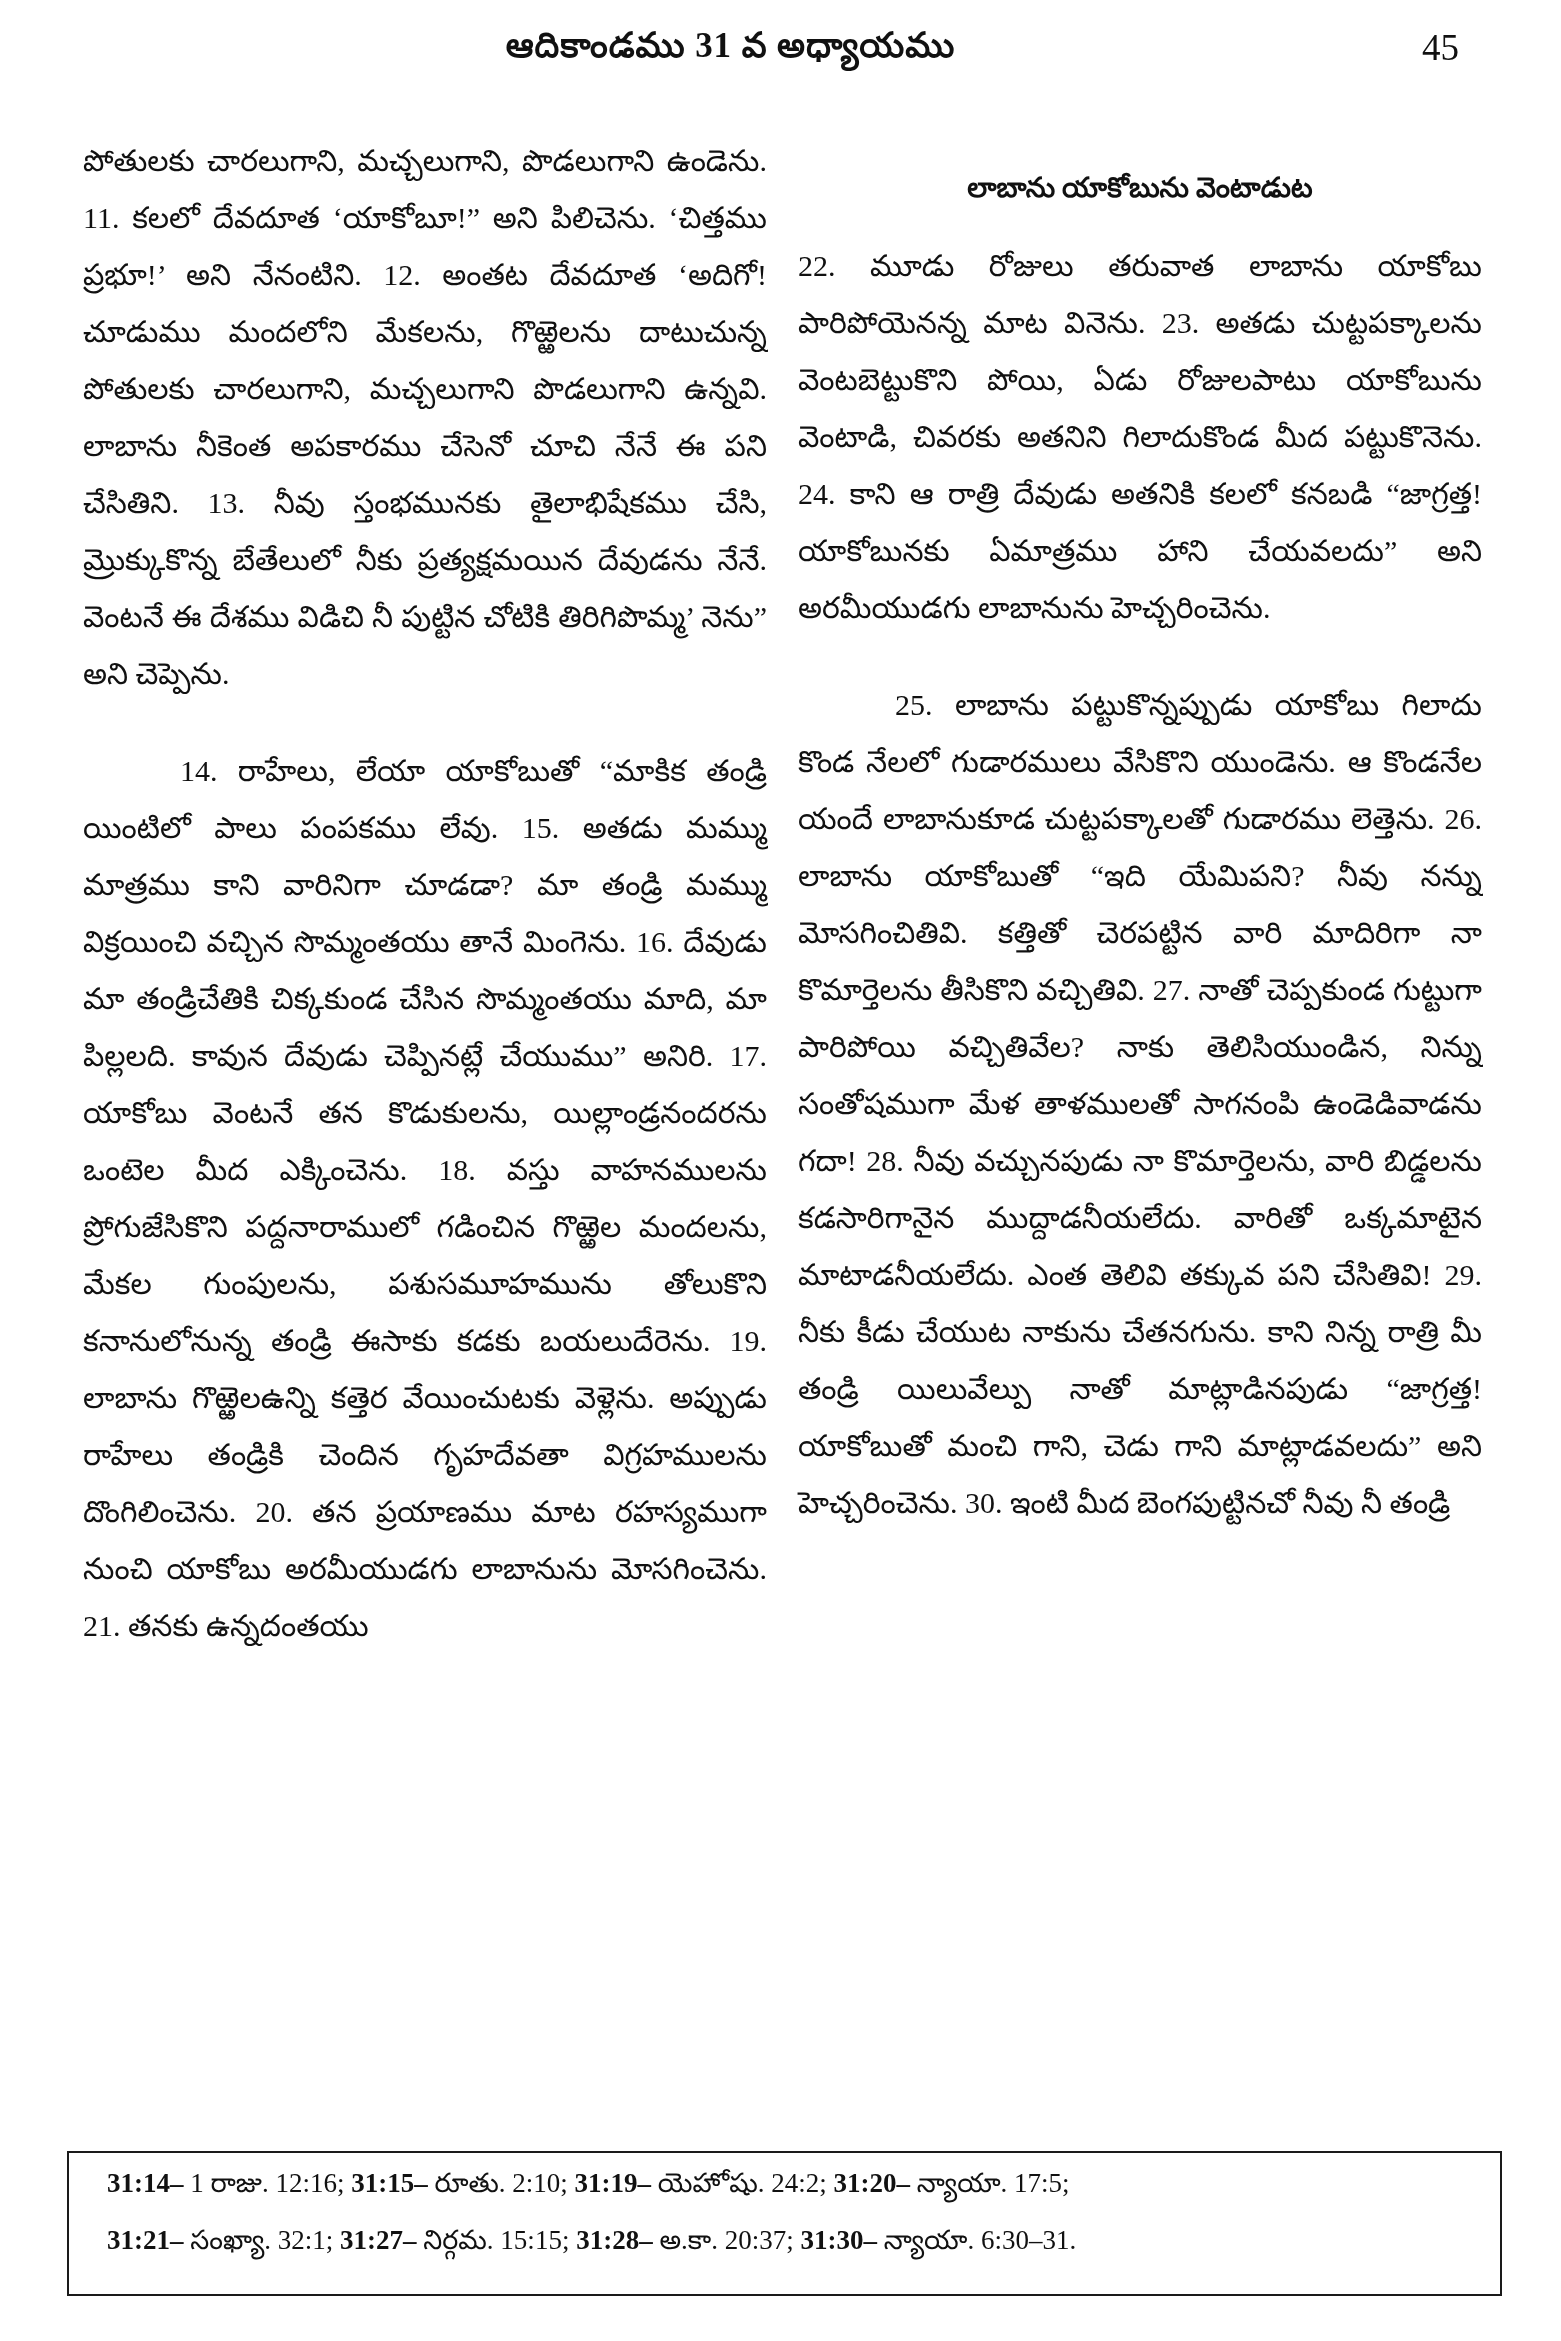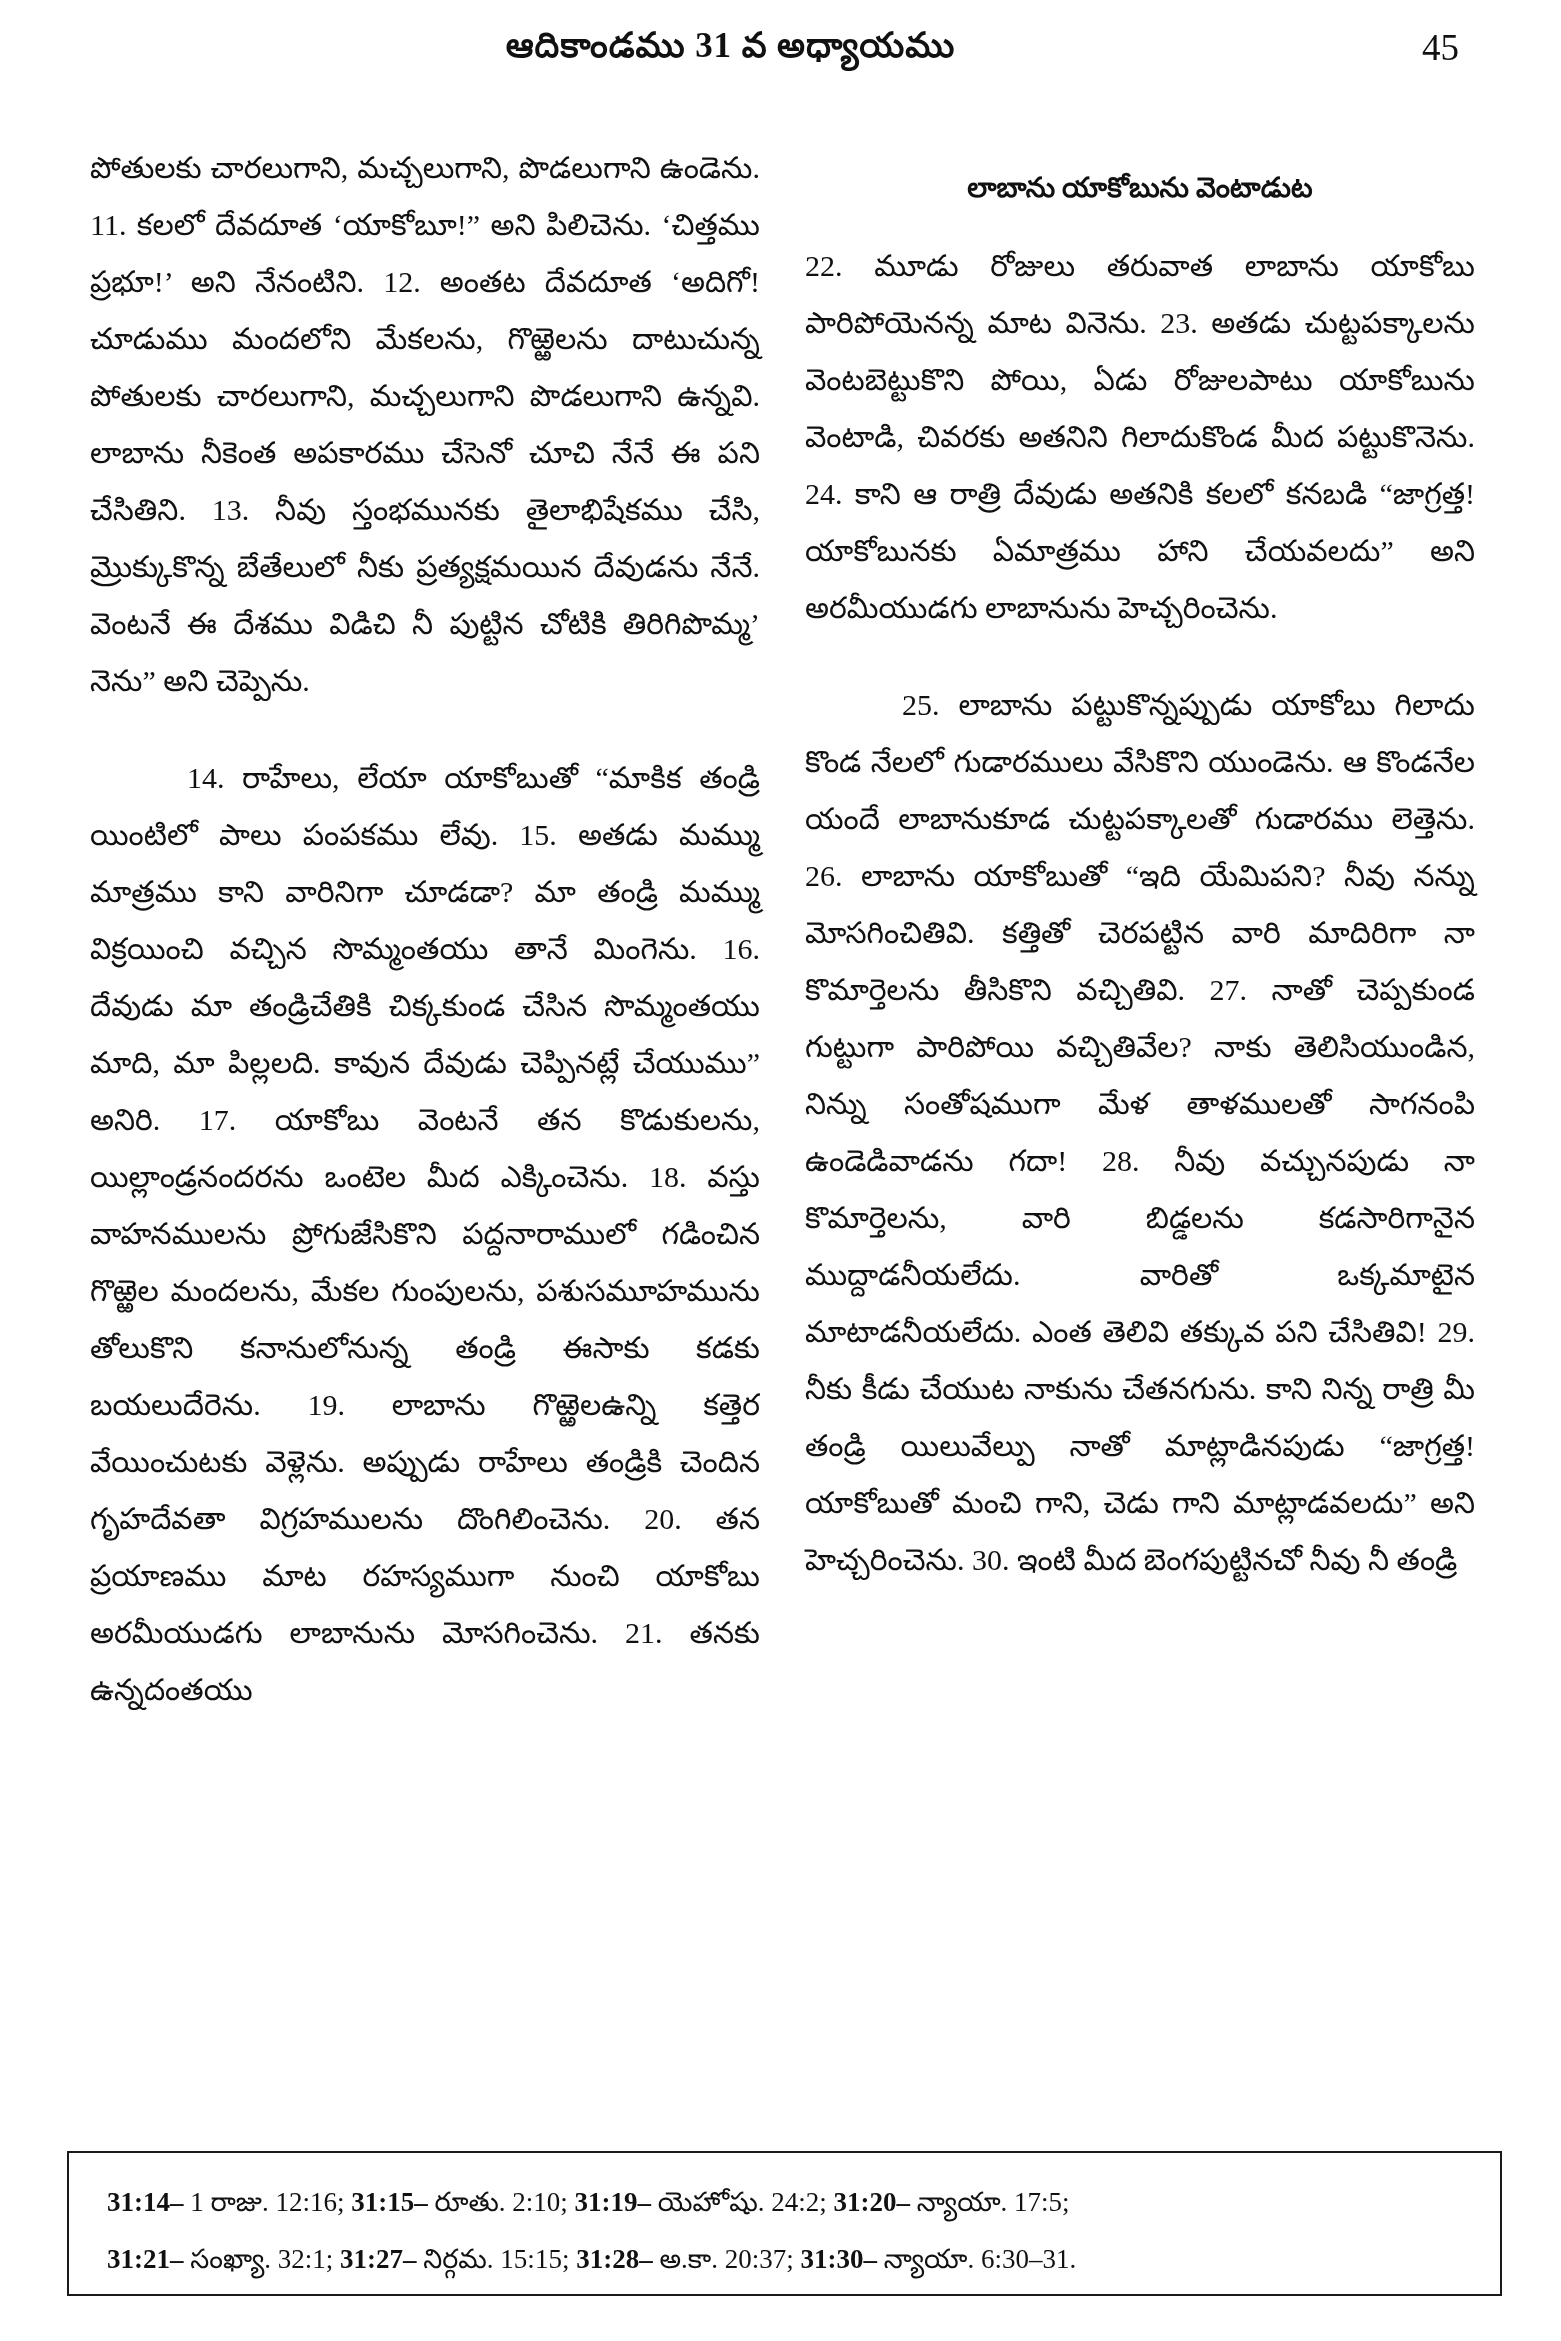--- a/index.html
+++ b/index.html
@@ -57,21 +57,21 @@
   }
   .col {
     width: 686px;
     height: 100%;
     overflow: hidden;
     text-align: justify;
     font-size: 30px;
     line-height: 57px;
   }
   .col p {
-    margin: 8px;
+    margin: 1px;
     padding: 0;
   }
   .col p.indent {
     text-indent: 97px;
     margin-top: 40px;
   }
   .sect-heading {
     text-align: center;
     font-weight: 700;
     font-size: 28px;
@@ -80,21 +80,21 @@
   }
   
   .footnotes {
     position: absolute;
     left: 67px;
     top: 2151px;
     width: 1435px;
     height: 145px;
     border: 2.6px solid #1a1a1a;
     box-sizing: border-box;
-    padding: 21px 33px 0 38px;
+    padding: 2px 33px 0 38px;
     font-size: 27px;
   }
   .fn-line {
     line-height: 57px;
     white-space: nowrap;
     overflow: hidden;
   }
   .fn-line b { font-weight: 700; }
 </style>
 </head>

